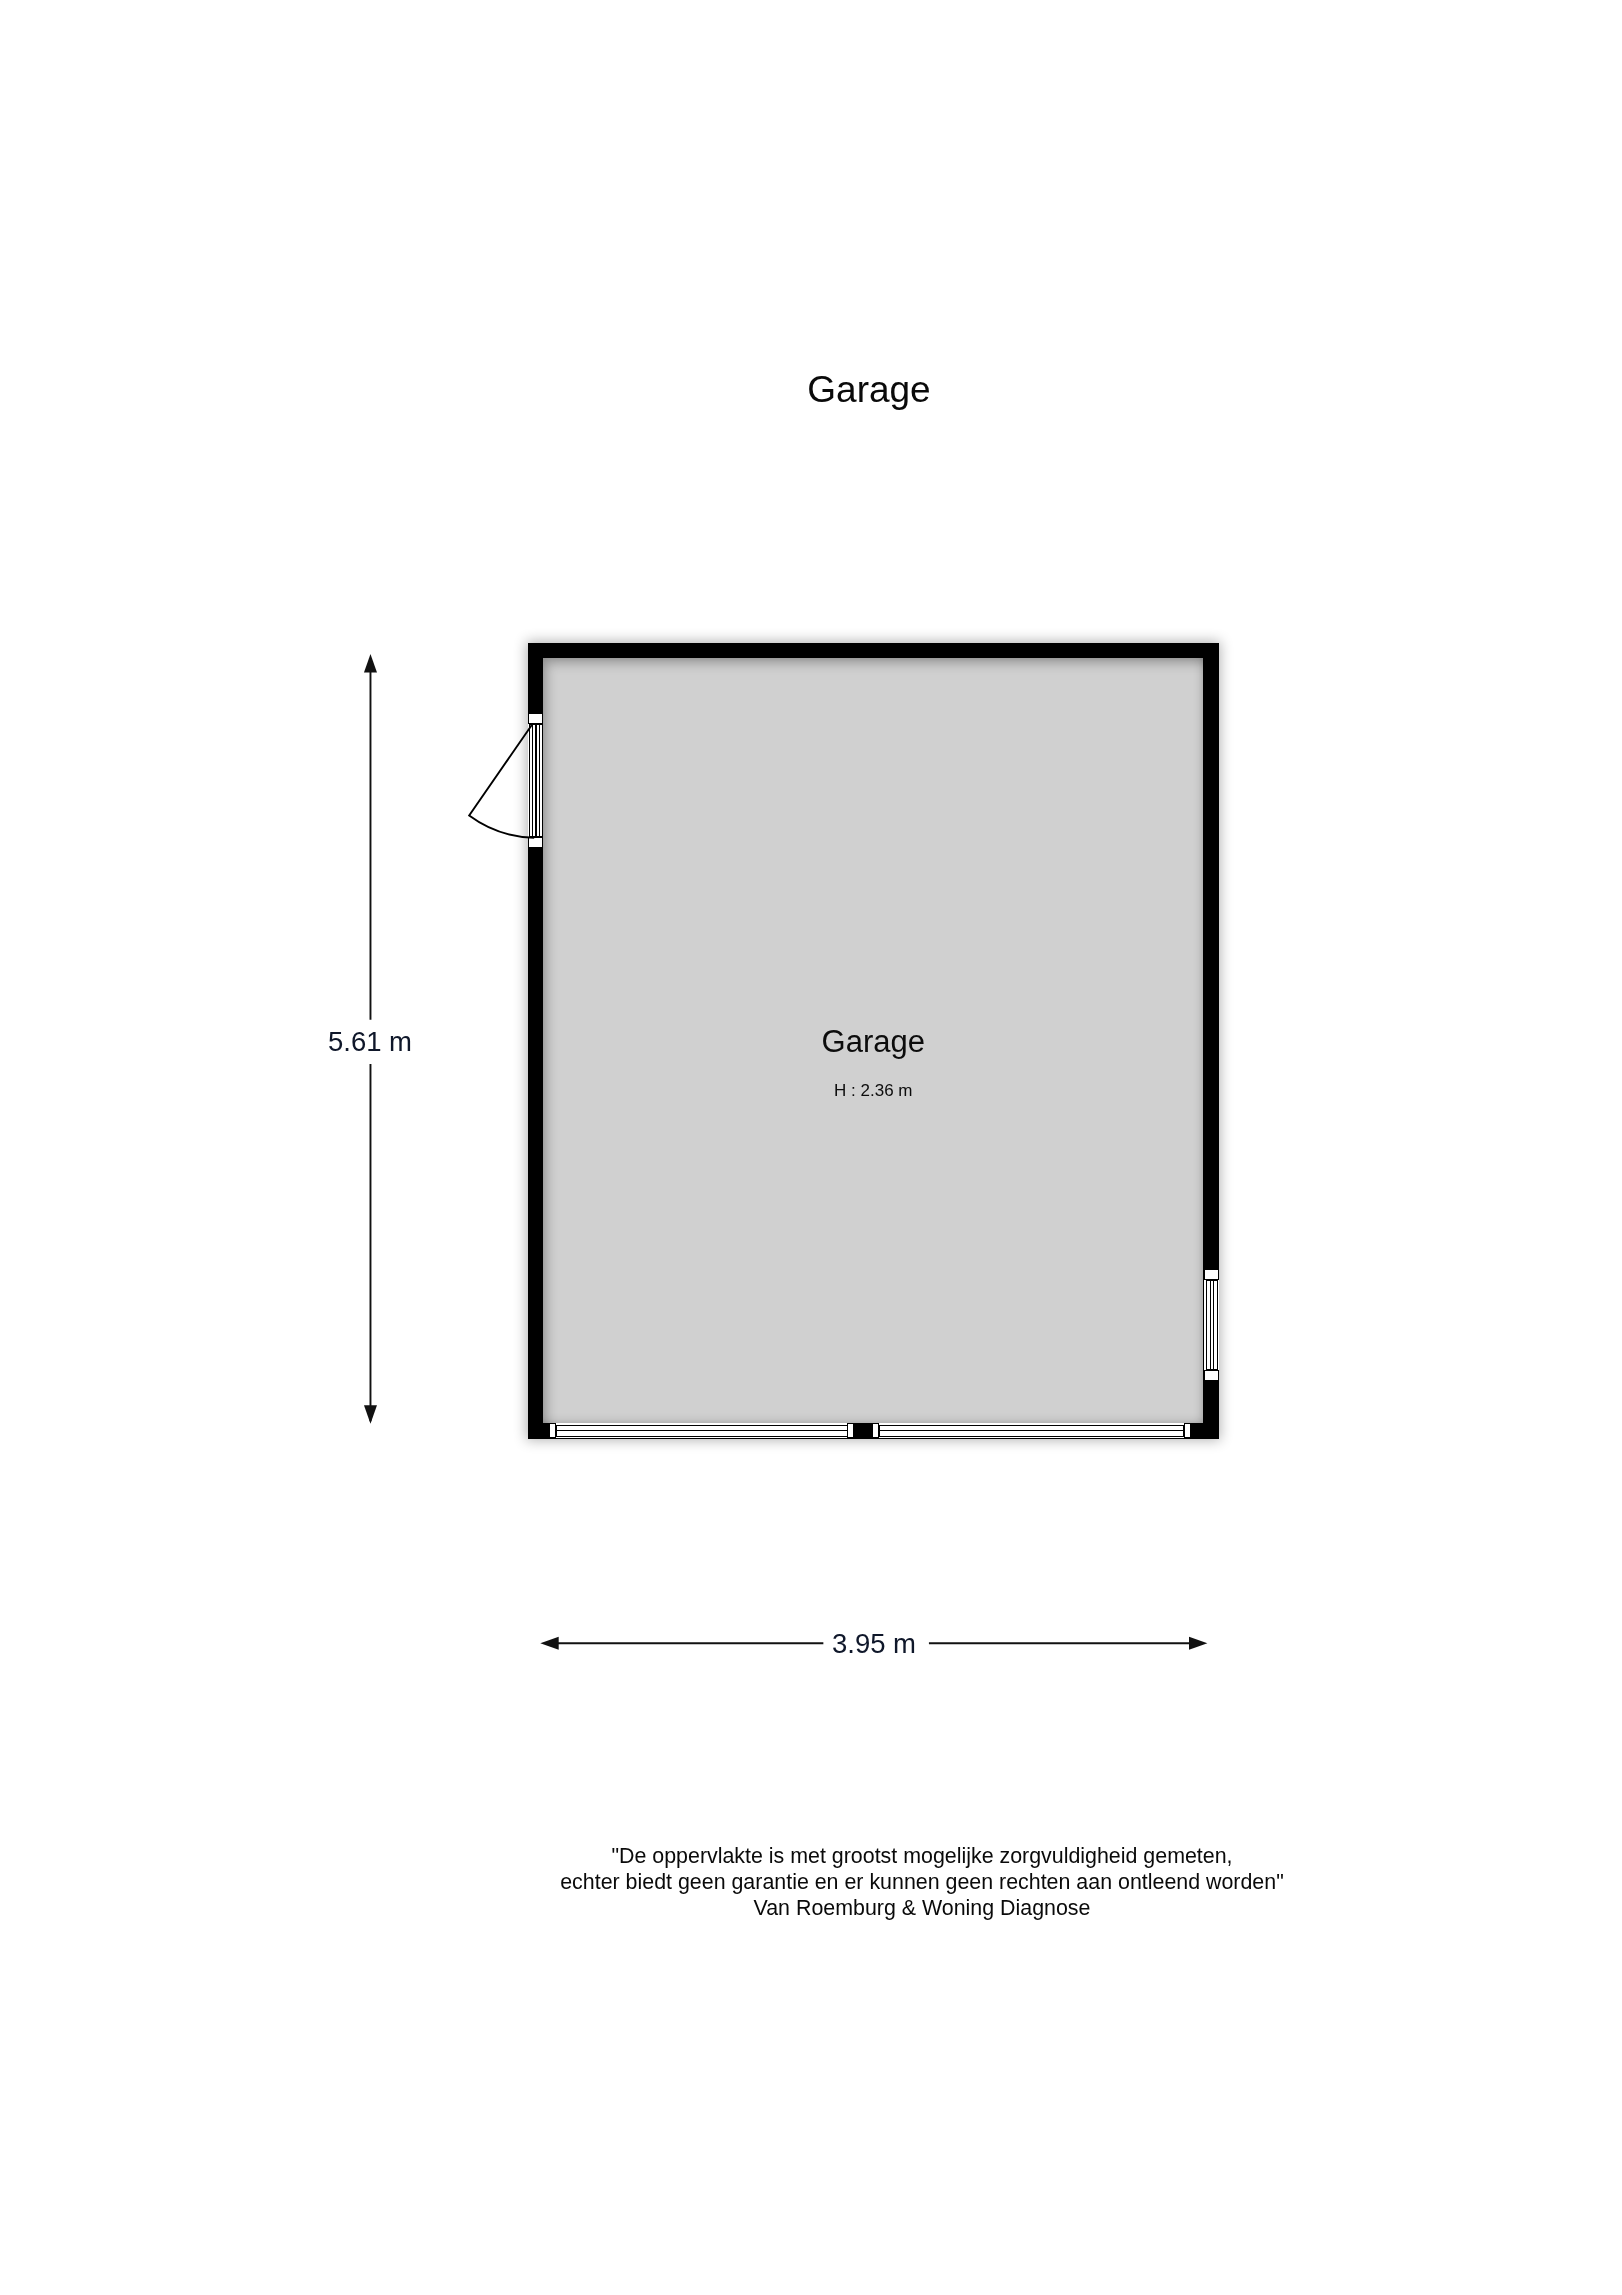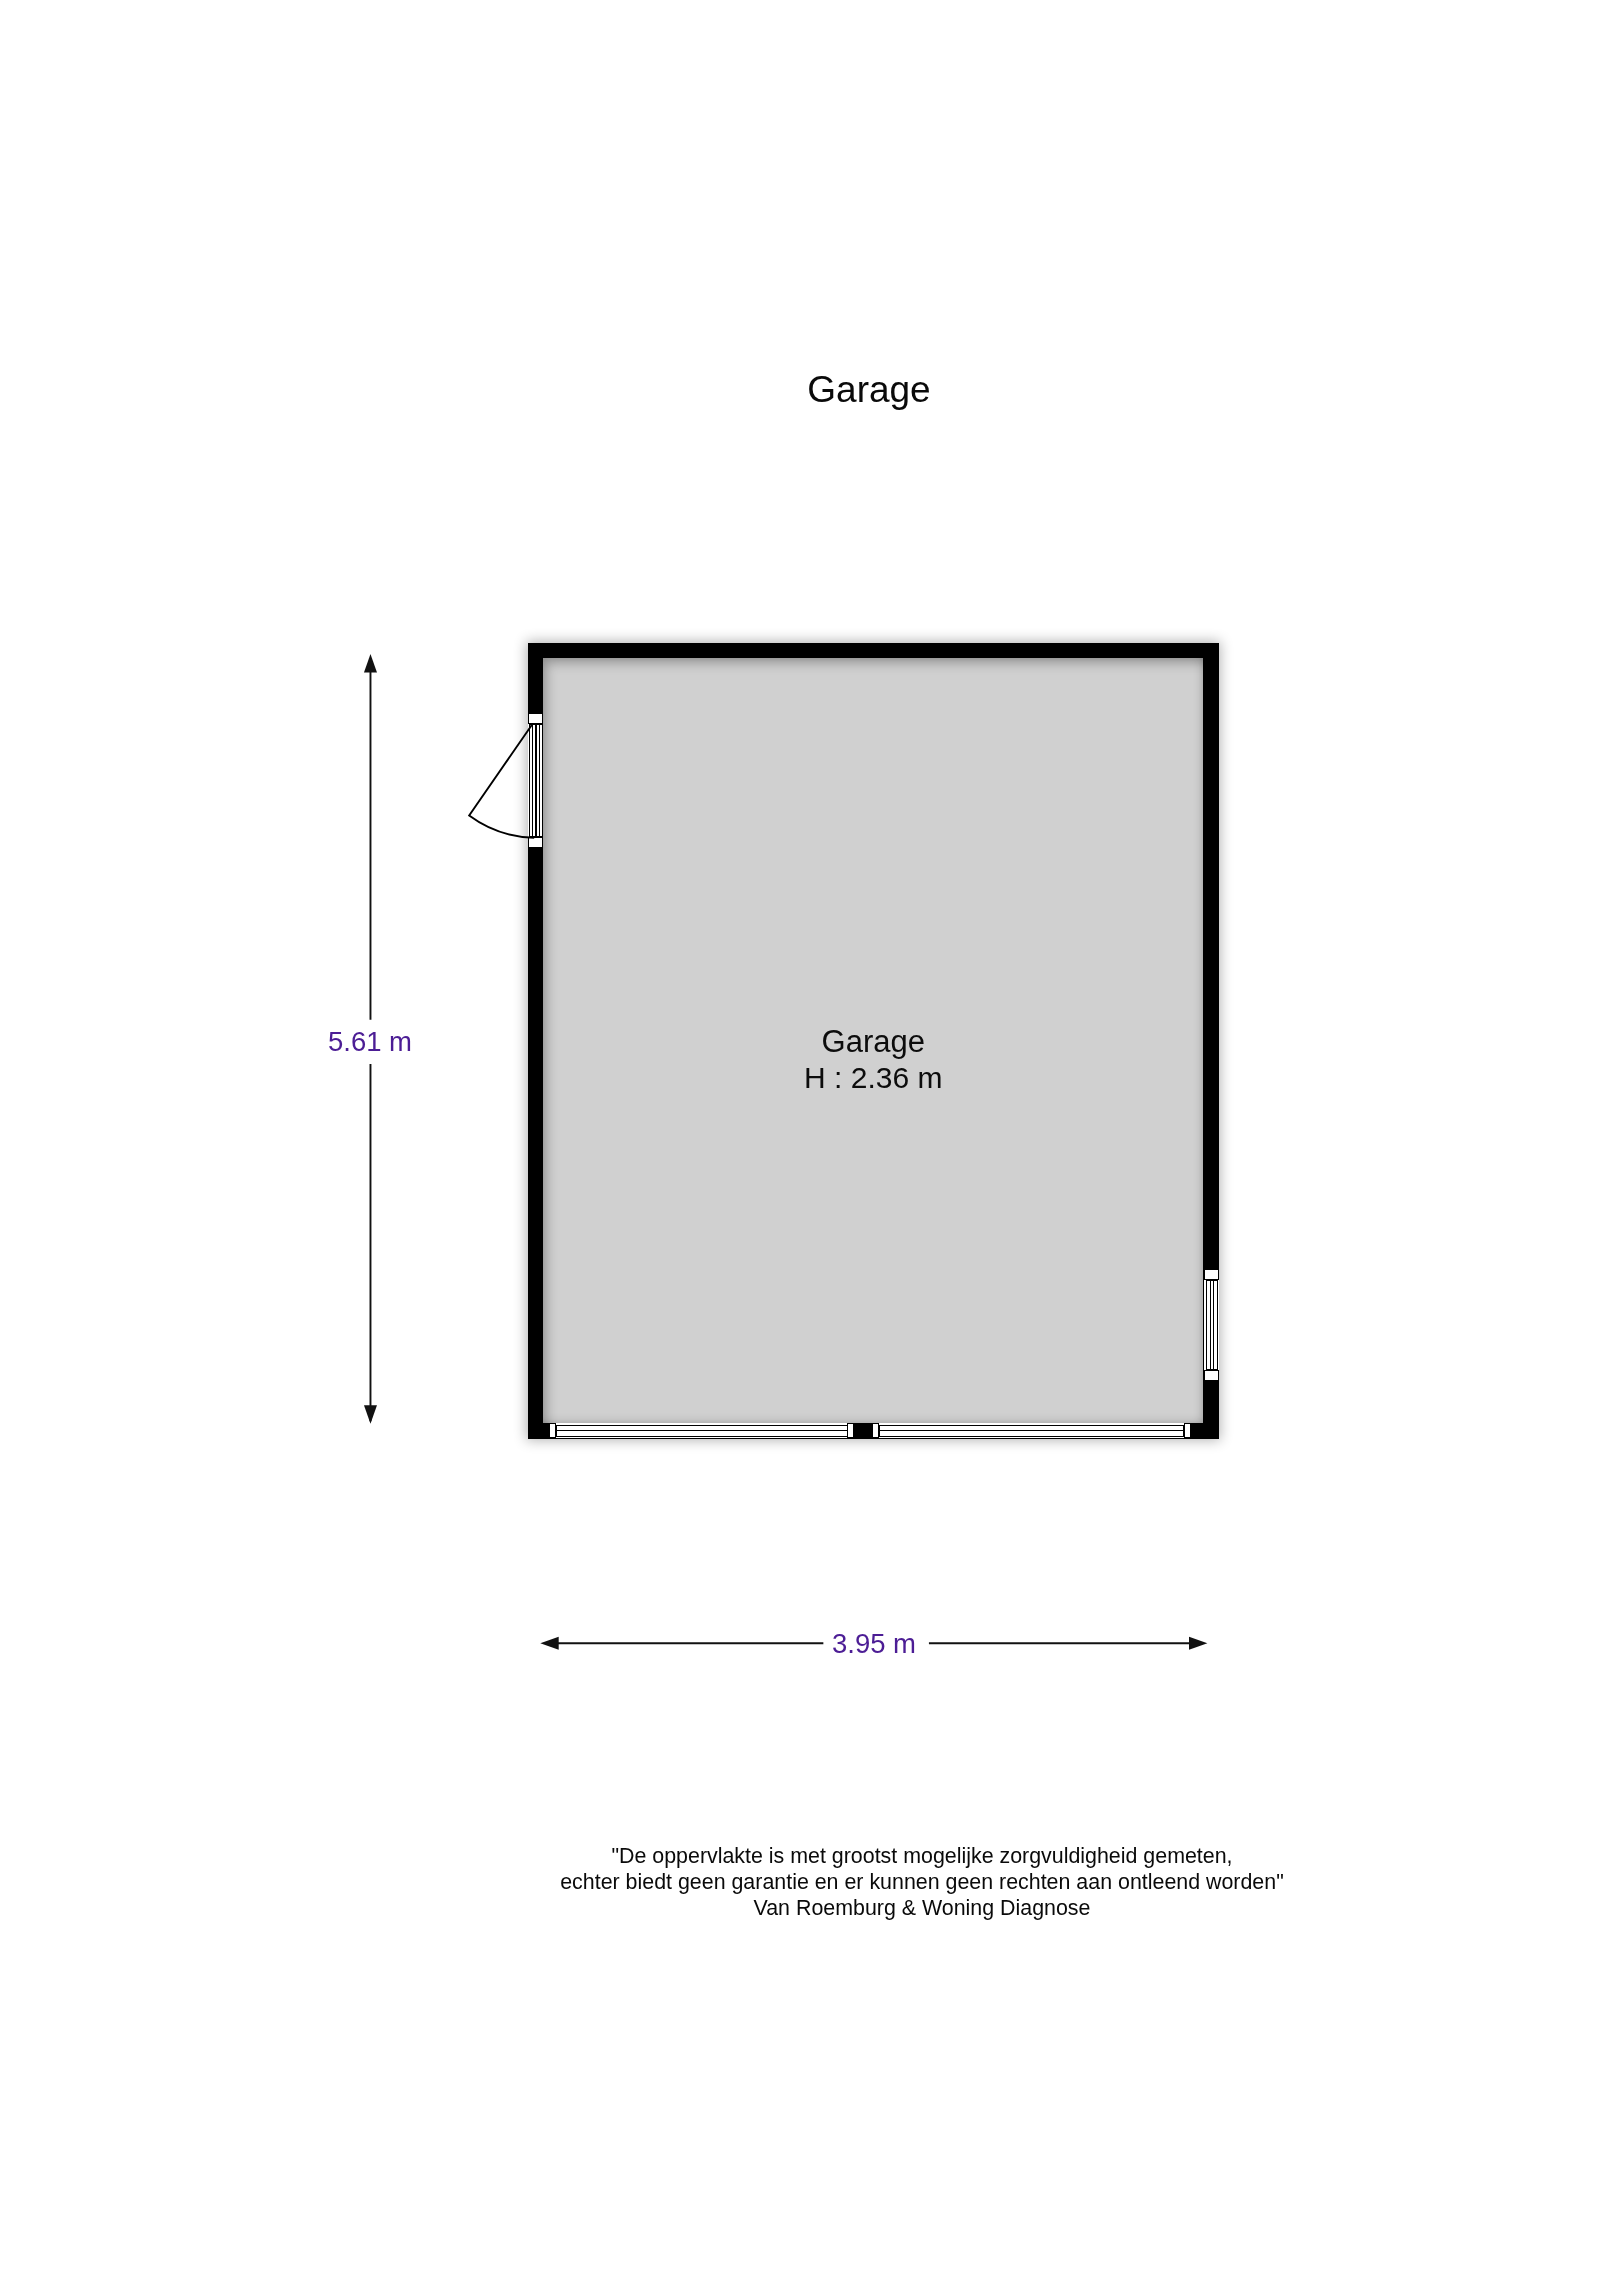--- a/index.html
+++ b/index.html
@@ -40,21 +40,21 @@
     box-shadow:
       inset 7.7px 9.2px 12.2px -4.6px rgba(0,0,0,0.30),
       inset -6.1px 0 9.2px -5.4px rgba(0,0,0,0.22),
       inset 0 -6.1px 9.2px -5.4px rgba(0,0,0,0.18);
   }
   .room-labels{
     left:0;top:366px;width:100%;
     text-align:center;
   }
   .room-name{font-size:31px;line-height:35px;color:#0c0c0c;}
-  .room-height{font-size:30px;line-height:29px;margin-top:4px;color:#0c0c0c;}
+  .room-height{font-size:17px;line-height:29px;margin-top:17px;color:#0c0c0c;}
 
   
   .opening{background:#fff;}
   .jamb{
     position:absolute;background:#fff;
     border:1.1px solid #000;
   }
   
   .door-opening{left:0;top:70px;width:15.3px;height:135px;}
   .door-opening .jamb-top{left:0;top:0;width:15.3px;height:10.7px;}
@@ -101,21 +101,21 @@
     margin-top:-0.6px;background:#000;
   }
 
   
   svg.overlay{position:absolute;left:0;top:0;pointer-events:none;}
 
   
   .dim-label{
     font-size:27.5px;line-height:1;
     transform:translate(-50%,-50%);
-    white-space:nowrap;color:#4c1d95;
+    white-space:nowrap;color:#0f172a;
   }
   .dim-label.vert{left:370px;top:1042px;}
   .dim-label.horiz{left:874px;top:1644px;}
 
   
   .disclaimer{
     left:922px;top:1843px;
     transform:translateX(-50%);
     text-align:center;
     font-size:21.4px;line-height:26px;

